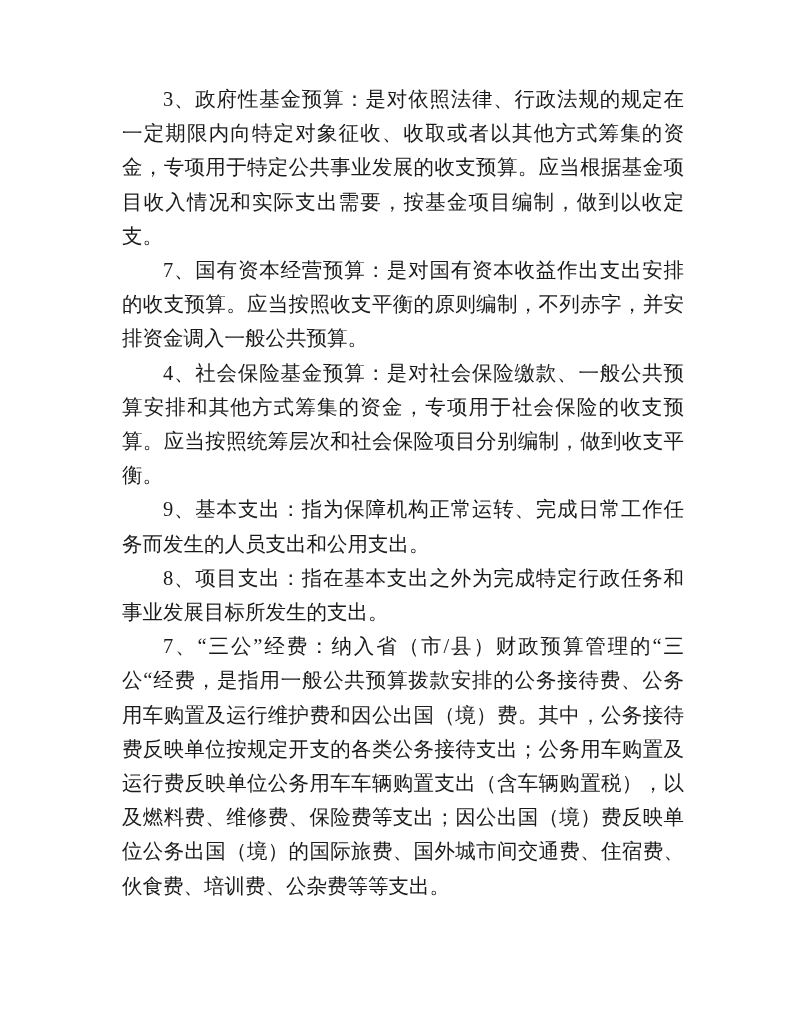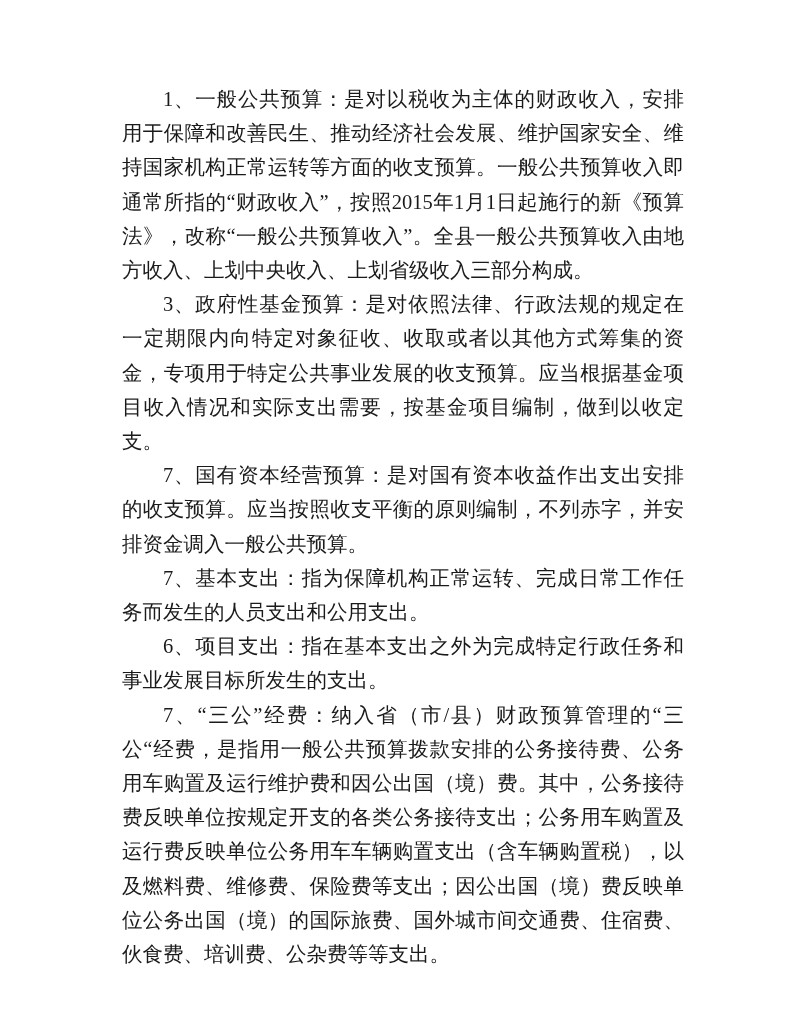--- a/index.html
+++ b/index.html
@@ -35,21 +35,21 @@
     text-align: justify;
     text-justify: inter-ideograph;
     word-break: break-all;
   }
 </style>
 </head>
 <body>
 
 <div class="page">
   <div class="content">
-    <p class="para">1、一般公共预算：是对以税收为主体的财政收入，安排用于保障和改善民生、推动经济社会发展、维护国家安全、维持国家机构正常运转等方面的收支预算。一般公共预算收入即通常所指的“财政收入”，按照2015年1月1日起施行的新《预算法》，改称“一般公共预算收入”。全县一般公共预算收入由地方收入、上划中央收入、上划省级收入三部分构成。</p>
     <p class="para">3、政府性基金预算：是对依照法律、行政法规的规定在一定期限内向特定对象征收、收取或者以其他方式筹集的资金，专项用于特定公共事业发展的收支预算。应当根据基金项目收入情况和实际支出需要，按基金项目编制，做到以收定支。</p>
     <p class="para">7、国有资本经营预算：是对国有资本收益作出支出安排的收支预算。应当按照收支平衡的原则编制，不列赤字，并安排资金调入一般公共预算。</p>
-    <p class="para">7、基本支出：指为保障机构正常运转、完成日常工作任务而发生的人员支出和公用支出。</p>
-    <p class="para">6、项目支出：指在基本支出之外为完成特定行政任务和事业发展目标所发生的支出。</p>
+    <p class="para">4、社会保险基金预算：是对社会保险缴款、一般公共预算安排和其他方式筹集的资金，专项用于社会保险的收支预算。应当按照统筹层次和社会保险项目分别编制，做到收支平衡。</p>
+    <p class="para">9、基本支出：指为保障机构正常运转、完成日常工作任务而发生的人员支出和公用支出。</p>
+    <p class="para">8、项目支出：指在基本支出之外为完成特定行政任务和事业发展目标所发生的支出。</p>
     <p class="para">7、“三公”经费：纳入省（市/县）财政预算管理的“三公“经费，是指用一般公共预算拨款安排的公务接待费、公务用车购置及运行维护费和因公出国（境）费。其中，公务接待费反映单位按规定开支的各类公务接待支出；公务用车购置及运行费反映单位公务用车车辆购置支出（含车辆购置税），以及燃料费、维修费、保险费等支出；因公出国（境）费反映单位公务出国（境）的国际旅费、国外城市间交通费、住宿费、伙食费、培训费、公杂费等等支出。</p>
 
   </div>
 </div>
 
 </body></html>

